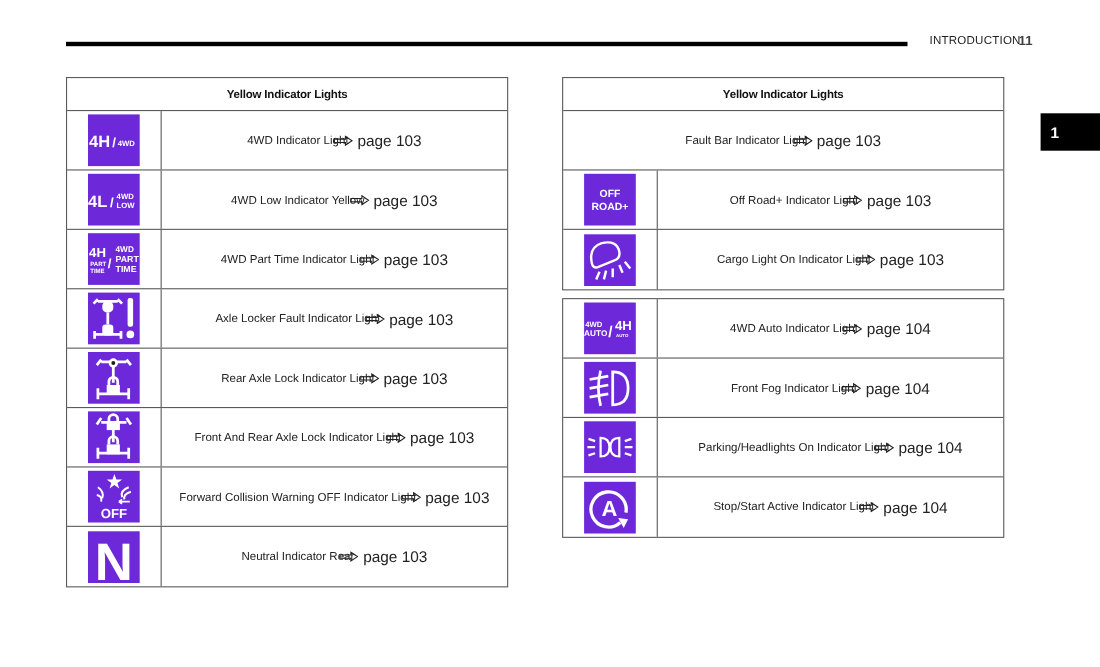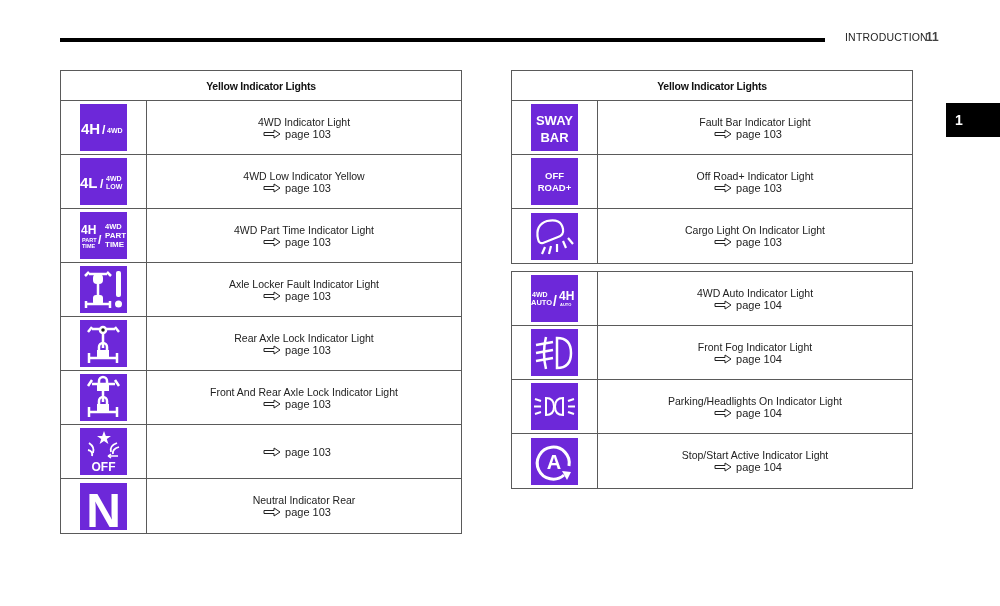--- a/index.html
+++ b/index.html
@@ -12,23 +12,23 @@
 
   .chapter-tab { position: absolute; left: 946px; top: 103px; width: 54px; height: 34px; background: #000; color: #fff;
                  font-size: 14px; font-weight: bold; padding: 9px 0 0 9px; }
 
   .ind-table { position: absolute; width: 402px; border: 1.5px solid #5a5a5a; border-collapse: collapse; }
   .ind-table .thead { height: 30px; border-bottom: 1.5px solid #5a5a5a; display: flex; align-items: center; justify-content: center;
                       font-size: 10.5px; font-weight: bold; color: #111; letter-spacing: -0.2px; }
   .ind-table .row { height: 54px; display: flex; border-bottom: 1.5px solid #5a5a5a; }
   .ind-table .row:last-child { border-bottom: none; }
   .ind-table .icon-cell { width: 86px; border-right: 1.5px solid #5a5a5a; display: flex; align-items: center; justify-content: center; }
-  .ind-table .desc-cell { flex: 1; display: flex; flex-direction: column; align-items: center; justify-content: center; gap: 0; }
+  .ind-table .desc-cell { flex: 1; display: flex; flex-direction: row; align-items: center; justify-content: center; gap: 0; }
   .desc-label { font-size: 10.5px; color: #222; }
-  .page-ref { display: flex; align-items: center; gap: 4px; font-size: 11px; color: #222; margin-left: -14px; }
+  .page-ref { display: flex; align-items: center; gap: 4px; font-size: 14px; color: #222; margin-left: -14px; }
   .arrow-icon { width: 18px; height: 10px; display: inline-block; }
 
   .icon-box { width: 47px; height: 47px; background: #6d28d9; display: flex; align-items: center; justify-content: center;
               color: #fff; font-family: "Liberation Sans", "DejaVu Sans", sans-serif; font-weight: bold; overflow: hidden; }
   .icon-box svg { display: block; }
 
   #table-left { left: 60px; top: 70px; }
   #table-right-yellow { left: 511px; top: 70px; }
   #table-right-green { left: 511px; top: 271px; }
 </style>
@@ -194,20 +194,21 @@
         <svg width="47" height="47" viewBox="0 0 47 47">
           <polygon points="24,3 25.8,8 31,8 26.8,11 28.4,16 24,13 19.6,16 21.2,11 17,8 22.2,8" fill="#fff"></polygon>
           <path d="M9 15 Q15 19 13 25 M8 22 Q13 23 12 28" fill="none" stroke="#fff" stroke-width="1.8"></path>
           <path d="M37 15 Q29 18 31 24 M39 19 Q32 21 33 26" fill="none" stroke="#fff" stroke-width="1.8"></path>
           <path d="M28 28 H38 M28 28 L31 26 M28 28 L31 30" fill="none" stroke="#fff" stroke-width="1.5"></path>
           <text x="23.5" y="43" fill="#fff" font-size="12" font-weight="bold" text-anchor="middle" font-family="Liberation Sans, sans-serif">OFF</text>
         </svg>
       </div>
     </div>
     <div class="desc-cell">
+      <div class="desc-label">Forward Collision Warning OFF Indicator Light</div>
       <div class="page-ref">
         <svg class="arrow-icon" viewBox="0 0 18 10">
             <path d="M1 3.5 H11 V1 L17 5 L11 9 V6.5 H1 Z" fill="none" stroke="#222" stroke-width="1"></path>
           </svg>
         <span>page 103</span>
       </div>
     </div>
   </div>
 
   <div class="row">
@@ -227,28 +228,20 @@
         <span>page 103</span>
       </div>
     </div>
   </div>
 </div>
 
 <div class="ind-table" id="table-right-yellow">
   <div class="thead">Yellow Indicator Lights</div>
 
   <div class="row">
-    <div class="icon-cell">
-      <div class="icon-box">
-        <svg width="47" height="47" viewBox="0 0 47 47">
-          <text x="23.5" y="21" fill="#fff" font-size="13" font-weight="bold" text-anchor="middle" font-family="Liberation Sans, sans-serif">SWAY</text>
-          <text x="23.5" y="38" fill="#fff" font-size="13" font-weight="bold" text-anchor="middle" font-family="Liberation Sans, sans-serif">BAR</text>
-        </svg>
-      </div>
-    </div>
     <div class="desc-cell">
       <div class="desc-label">Fault Bar Indicator Light</div>
       <div class="page-ref">
         <svg class="arrow-icon" viewBox="0 0 18 10">
             <path d="M1 3.5 H11 V1 L17 5 L11 9 V6.5 H1 Z" fill="none" stroke="#222" stroke-width="1"></path>
           </svg>
         <span>page 103</span>
       </div>
     </div>
   </div>

